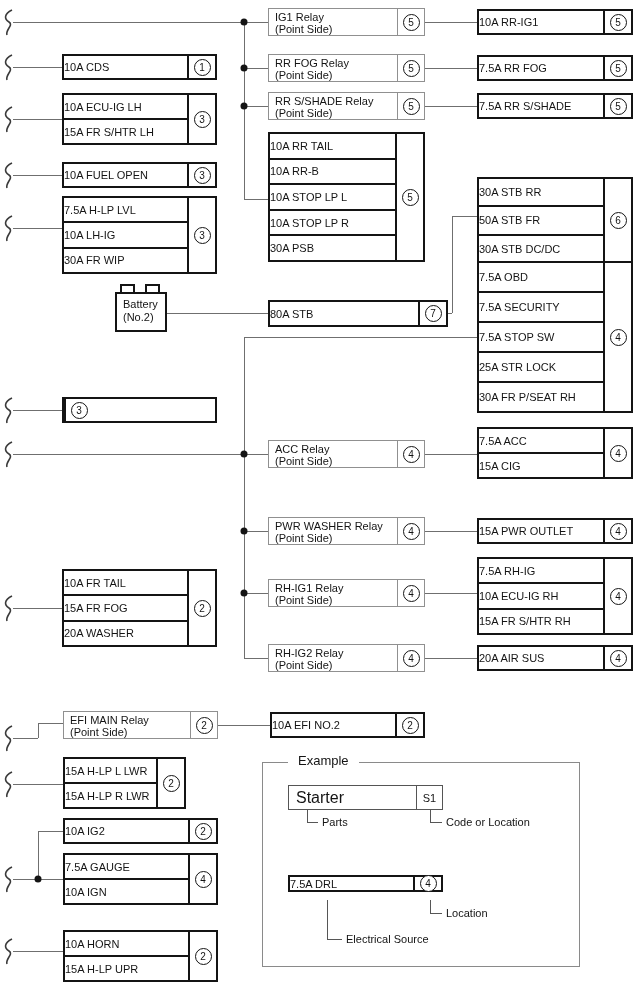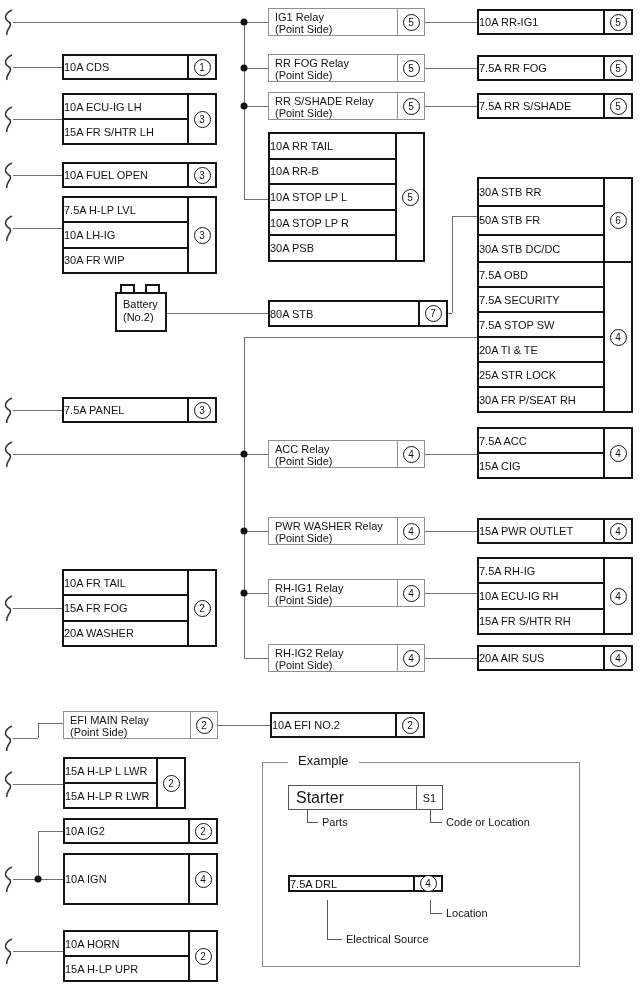--- a/index.html
+++ b/index.html
@@ -169,23 +169,20 @@
       <div class="r">7.5A H-LP LVL</div>
       <div class="r">10A LH-IG</div>
       <div class="r">30A FR WIP</div>
     </div>
     <div class="lc">
         <span class="ci">3</span>
       </div>
   </div>
 
   <div class="fb" style="left:62px;top:397px;width:155px;height:26px">
-    <div class="rs">
-        <div class="r">7.5A PANEL</div>
-      </div>
     <div class="lc">
         <span class="ci">3</span>
       </div>
   </div>
 
   <div class="fb" style="left:62px;top:569px;width:155px;height:78px">
     <div class="rs">
       <div class="r">10A FR TAIL</div>
       <div class="r">15A FR FOG</div>
       <div class="r">20A WASHER</div>
@@ -219,20 +216,21 @@
     <div class="rs">
         <div class="r">10A IG2</div>
       </div>
     <div class="lc">
         <span class="ci">2</span>
       </div>
   </div>
 
   <div class="fb" style="left:63px;top:853px;width:155px;height:52px">
     <div class="rs">
+      <div class="r">7.5A GAUGE</div>
       <div class="r">10A IGN</div>
     </div>
     <div class="lc">
         <span class="ci">4</span>
       </div>
   </div>
 
   <div class="fb" style="left:63px;top:930px;width:155px;height:52px">
     <div class="rs">
       <div class="r">10A HORN</div>
@@ -380,21 +378,20 @@
     <div class="lc">
         <span class="ci">6</span>
       </div>
   </div>
 
   <div class="fb" style="left:477px;top:261px;width:156px;height:152px">
     <div class="rs">
       <div class="r">7.5A OBD</div>
       <div class="r">7.5A SECURITY</div>
       <div class="r">7.5A STOP SW</div>
-      <div class="r">20A TI &amp; TE</div>
       <div class="r">25A STR LOCK</div>
       <div class="r">30A FR P/SEAT RH</div>
     </div>
     <div class="lc">
         <span class="ci">4</span>
       </div>
   </div>
 
   <div class="fb" style="left:477px;top:427px;width:156px;height:52px">
     <div class="rs">

